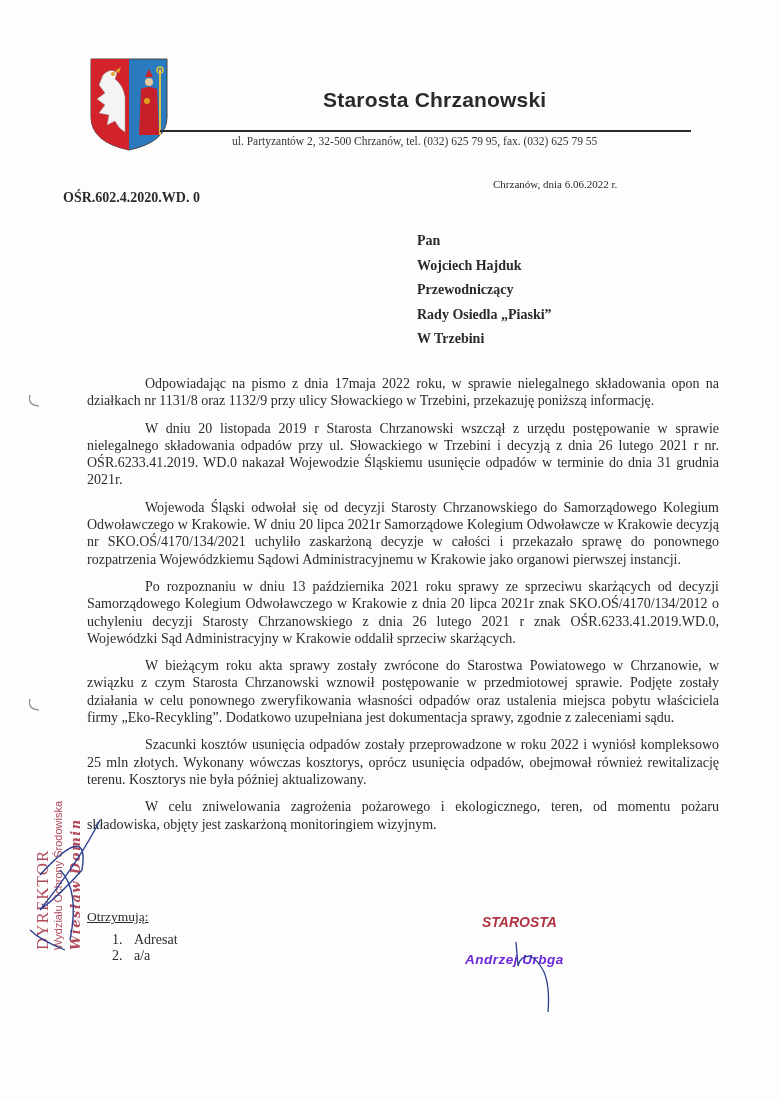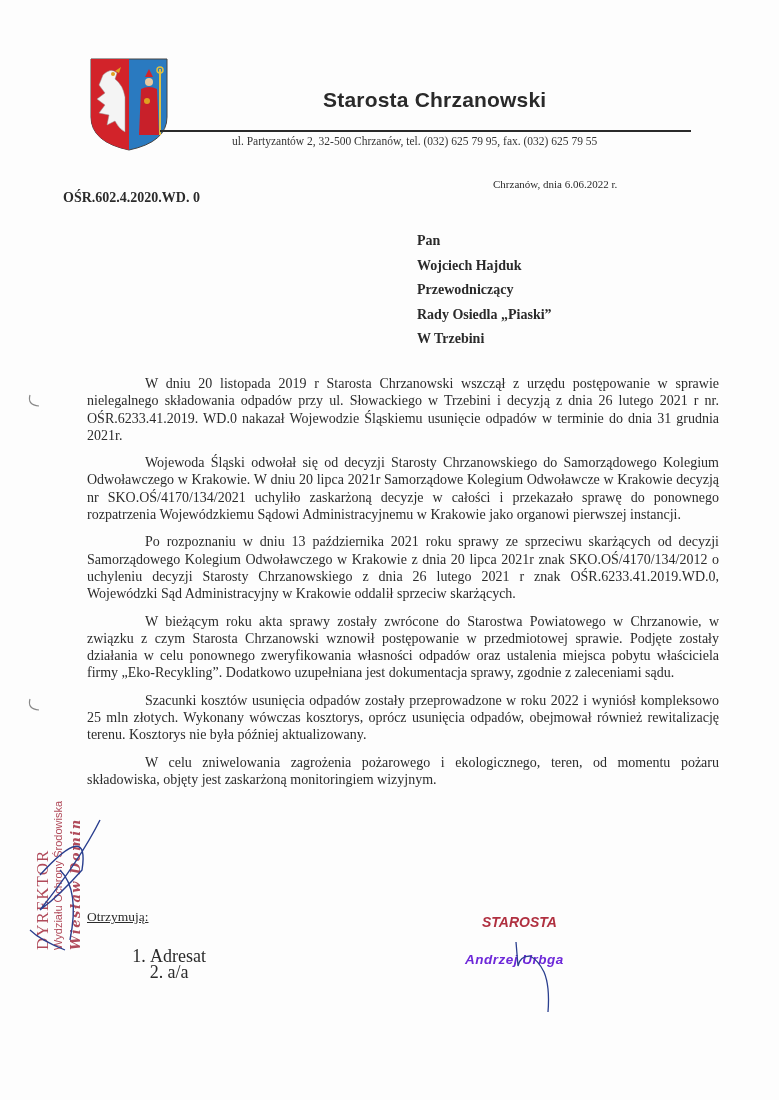--- a/index.html
+++ b/index.html
@@ -10,21 +10,21 @@
   .title { left:323px; top:88px; font-family:"Liberation Sans", sans-serif; font-weight:bold; font-size:21px; color:#2a2a2a; letter-spacing:0.2px; }
   .rule { left:160px; top:130px; width:531px; height:2px; background:#2a2a2a; }
   .address { left:232px; top:135px; font-size:11.5px; color:#333; white-space:nowrap; }
   .ref { left:63px; top:190px; font-size:14px;font-weight:bold; }
   .date { left:493px; top:178px; font-size:11px; }
   .recipient { left:417px; top:229px; font-weight:bold; font-size:14px; line-height:24.5px; color:#2a2a2a; }
   .recipient div { white-space:nowrap; }
   .body-text { left:87px; top:375px; width:632px; font-size:14px; line-height:17.3px; }
   .body-text p { margin:0 0 10px 0; text-align:justify; text-indent:58px; }
   .recv-label { left:87px; top:909px; font-size:13.5px; text-decoration:underline; }
-  .recv-list { left:112px; top:932px; font-size:18px; line-height:16px; margin:16px; padding:0; list-style:none;text-align:center; }
+  .recv-list { left:112px; top:932px; font-size:14px; line-height:16px; margin:0; padding:0; list-style:none; }
   .recv-list li span.num { display:inline-block; width:22px; }
   .stamp-title { left:482px; top:914px; font-family:"Liberation Sans", sans-serif; font-weight:bold; font-size:14px; color:#b03040;font-style:italic; }
   .stamp-name { left:465px; top:952px; font-family:Liberation Sans, sans-serif; font-style:italic; font-weight:bold; font-size:13.5px; color:#6d28d9; letter-spacing:0.5px; }
   .sig-starosta { left:500px; top:938px; width:70px; height:80px; }
   .side-stamp { left:20px; top:800px; width:130px; height:170px; }
   .margin-mark { left:25px; width:18px; height:16px; }
 </style>
 </head>
 <body>
 
@@ -60,20 +60,21 @@
 </div>
 
 <svg class="abs margin-mark" style="top:393px" viewBox="0 0 18 16">
     <path d="M5,2 Q2,12 14,13" fill="none" stroke="#888" stroke-width="1.2"></path>
   </svg>
 <svg class="abs margin-mark" style="top:697px" viewBox="0 0 18 16">
     <path d="M5,2 Q2,12 14,13" fill="none" stroke="#888" stroke-width="1.2"></path>
   </svg>
 
 <div class="abs body-text">
+  <p>Odpowiadając  na  pismo  z dnia 17maja 2022 roku, w sprawie nielegalnego składowania opon na działkach nr 1131/8 oraz 1132/9  przy ulicy Słowackiego w Trzebini, przekazuję poniższą informację.</p>
   <p>W dniu 20 listopada 2019 r Starosta Chrzanowski  wszczął z urzędu postępowanie w sprawie nielegalnego składowania odpadów przy ul. Słowackiego w Trzebini i decyzją  z dnia 26 lutego 2021 r nr. OŚR.6233.41.2019. WD.0     nakazał Wojewodzie Śląskiemu usunięcie odpadów w terminie do dnia 31 grudnia 2021r.</p>
   <p>Wojewoda Śląski odwołał się od decyzji Starosty Chrzanowskiego do Samorządowego Kolegium Odwoławczego w Krakowie. W dniu 20 lipca 2021r  Samorządowe Kolegium Odwoławcze w Krakowie decyzją nr SKO.OŚ/4170/134/2021 uchyliło zaskarżoną  decyzje w całości i przekazało sprawę do ponownego rozpatrzenia Wojewódzkiemu Sądowi Administracyjnemu w Krakowie jako organowi pierwszej instancji.</p>
   <p>Po rozpoznaniu w dniu 13 października 2021 roku  sprawy ze sprzeciwu skarżących od decyzji Samorządowego Kolegium Odwoławczego w Krakowie z dnia 20 lipca 2021r znak SKO.OŚ/4170/134/2012 o uchyleniu decyzji Starosty Chrzanowskiego z dnia 26 lutego 2021 r znak OŚR.6233.41.2019.WD.0, Wojewódzki Sąd Administracyjny w Krakowie oddalił sprzeciw skarżących.</p>
   <p>W bieżącym roku akta sprawy zostały zwrócone do Starostwa Powiatowego w Chrzanowie, w związku z czym Starosta Chrzanowski wznowił postępowanie w przedmiotowej sprawie. Podjęte zostały działania w celu ponownego zweryfikowania własności odpadów oraz ustalenia miejsca pobytu właściciela firmy „Eko-Recykling”. Dodatkowo uzupełniana jest dokumentacja sprawy, zgodnie z zaleceniami sądu.</p>
   <p>Szacunki kosztów usunięcia odpadów zostały przeprowadzone w roku 2022 i wyniósł kompleksowo 25 mln złotych.  Wykonany wówczas kosztorys, oprócz usunięcia odpadów, obejmował również rewitalizację terenu. Kosztorys nie była później aktualizowany.</p>
   <p>W celu zniwelowania zagrożenia pożarowego i ekologicznego, teren, od momentu pożaru składowiska, objęty jest zaskarżoną monitoringiem wizyjnym.</p>
 </div>
 
 <svg class="abs side-stamp" viewBox="0 0 130 170">
   <g transform="translate(28,150) rotate(-90)" fill="#b04a5a">

